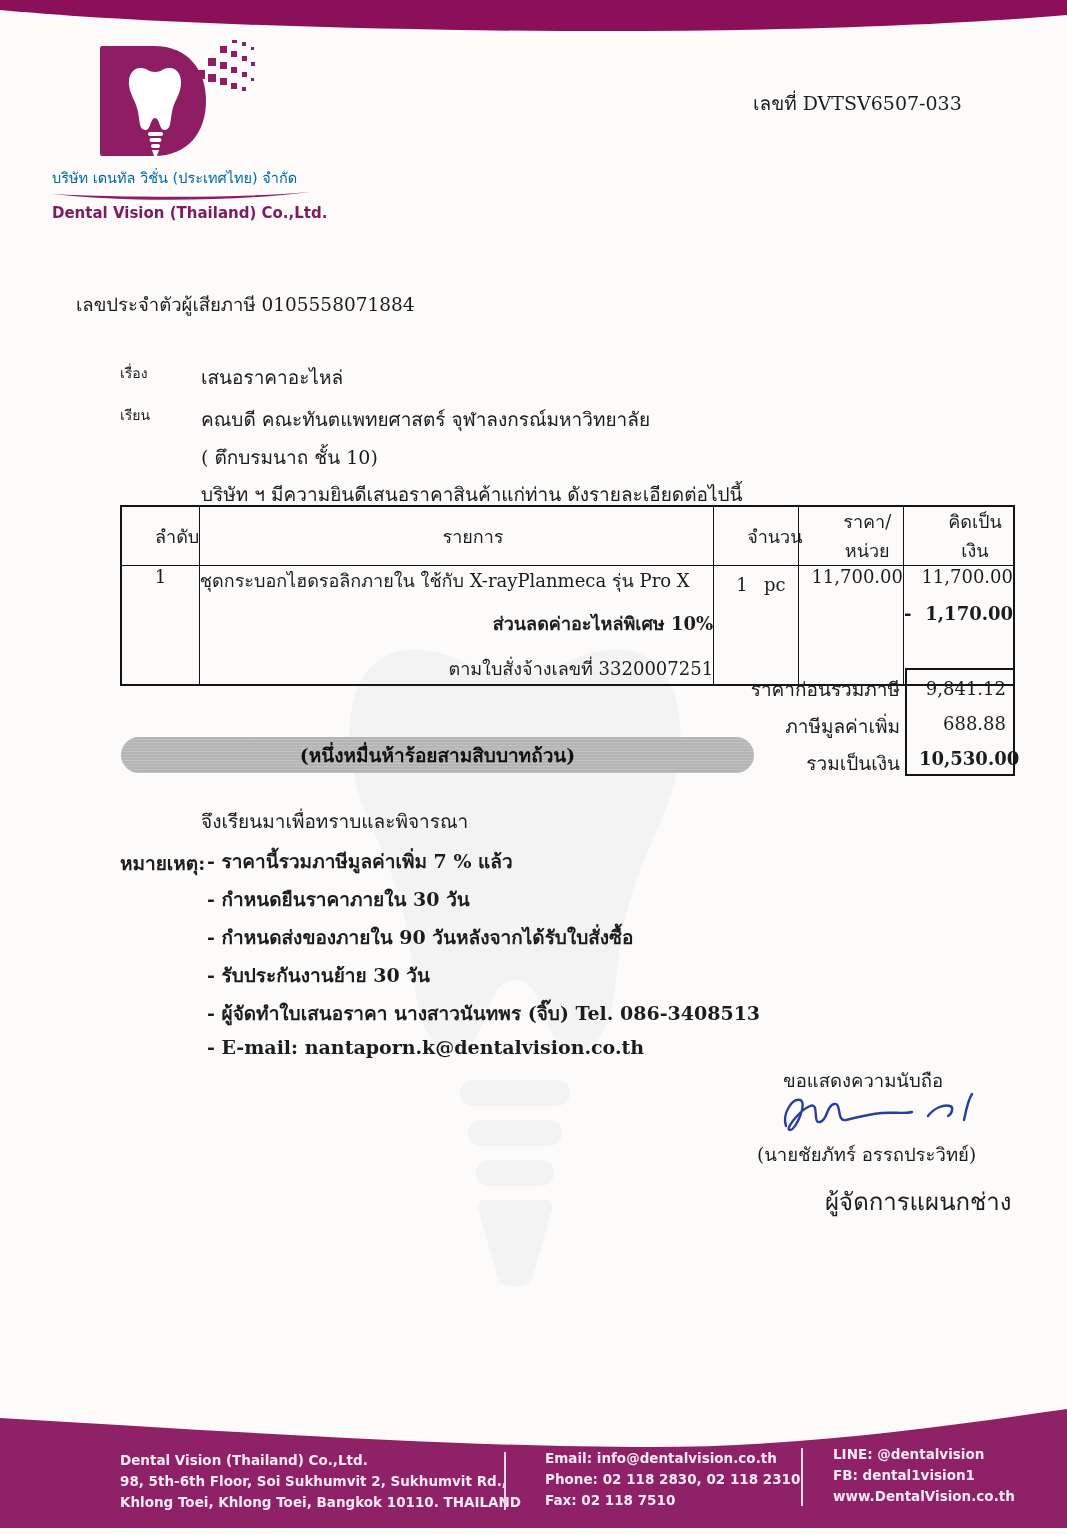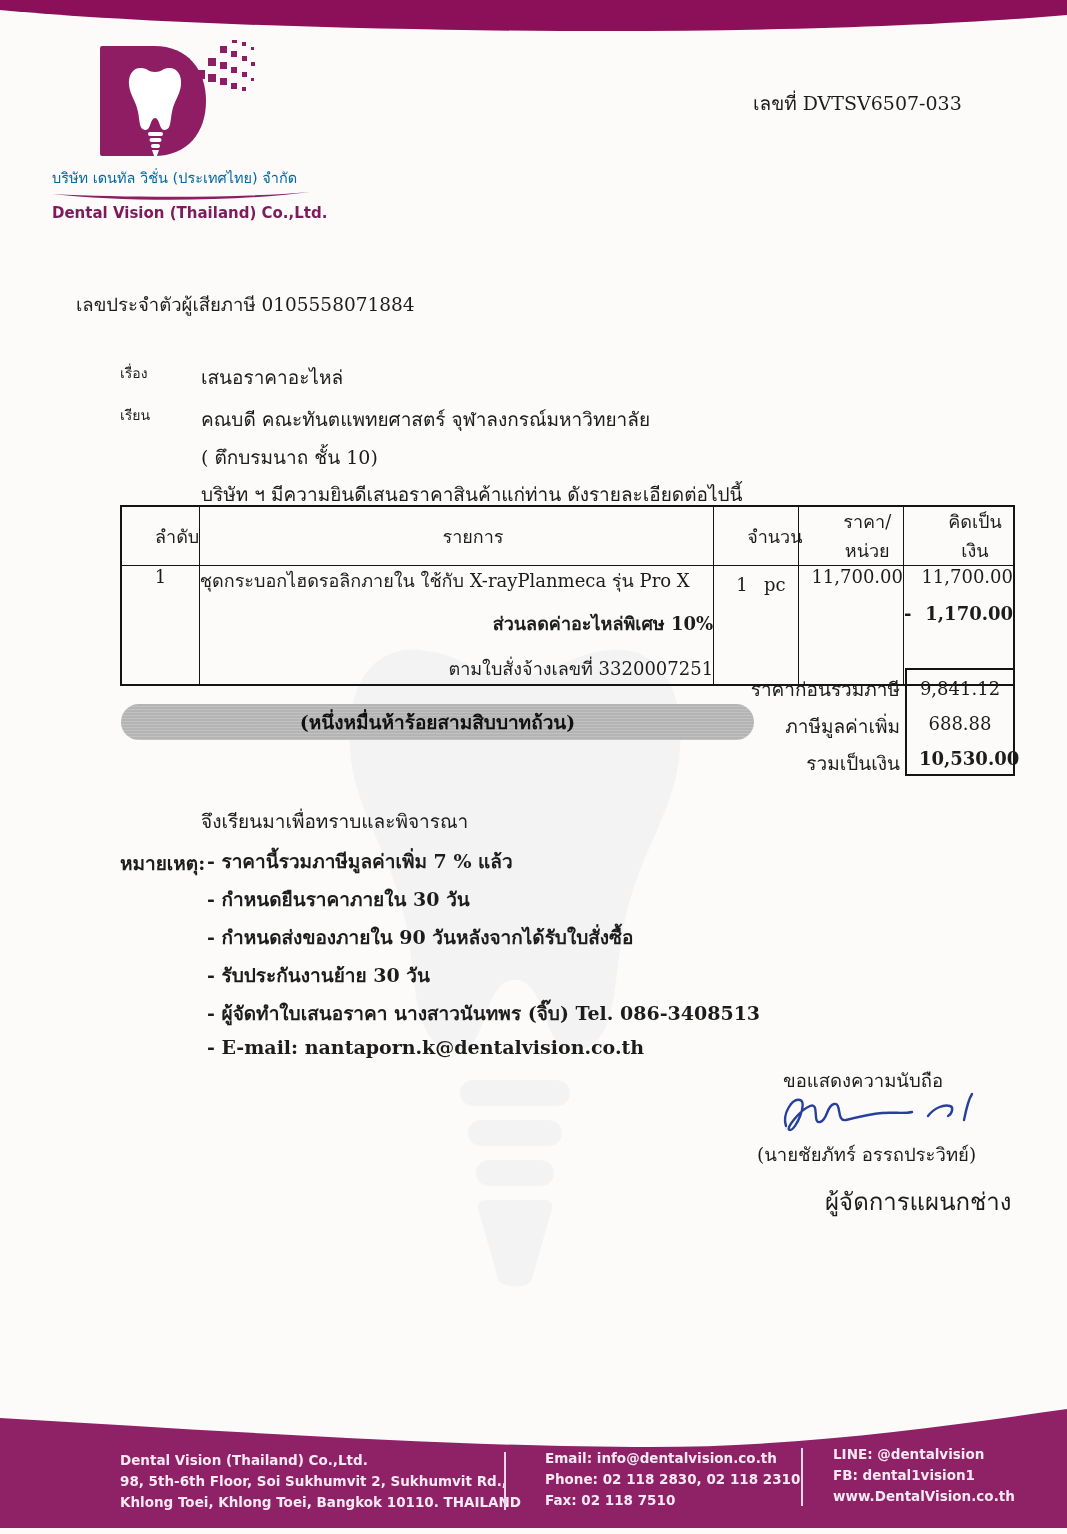--- a/index.html
+++ b/index.html
@@ -59,26 +59,26 @@
   .cell-amt{padding:8px 8px 0 4px;}
   .amt-line1{text-align:right;}
   .amt-line2{display:flex;justify-content:space-between;font-weight:bold;margin-top:16px;}
 
   
   .tot-label{font-size:19px;text-align:right;width:200px;}
   .tot-box{
     left:905px;top:668px;width:110px;height:108px;
     border:2px solid #141414;box-sizing:border-box;
   }
-  .tot-val{font-size:18px;text-align:center;}
+  .tot-val{font-size:18px;text-align:right;padding-right:7px;}
   .grand{font-weight:bold;margin-left:12px;}
 
   
   .words-bar{
-    left:121px;top:704px;width:633px;height:36px;
+    left:121px;top:737px;width:633px;height:36px;
     background:
       repeating-linear-gradient(0deg, rgba(255,255,255,.18) 0 1px, rgba(0,0,0,0) 1px 3px),
       #b4b4b4;
     display:flex;align-items:center;justify-content:center;
     font-size:19px;font-weight:bold;color:#111;border-radius:18px;
   }
 
   
   .closing-line{left:201px;top:806px;font-size:19px;}
   .remark-label{left:120px;top:848px;font-size:19px;font-weight:bold;}

